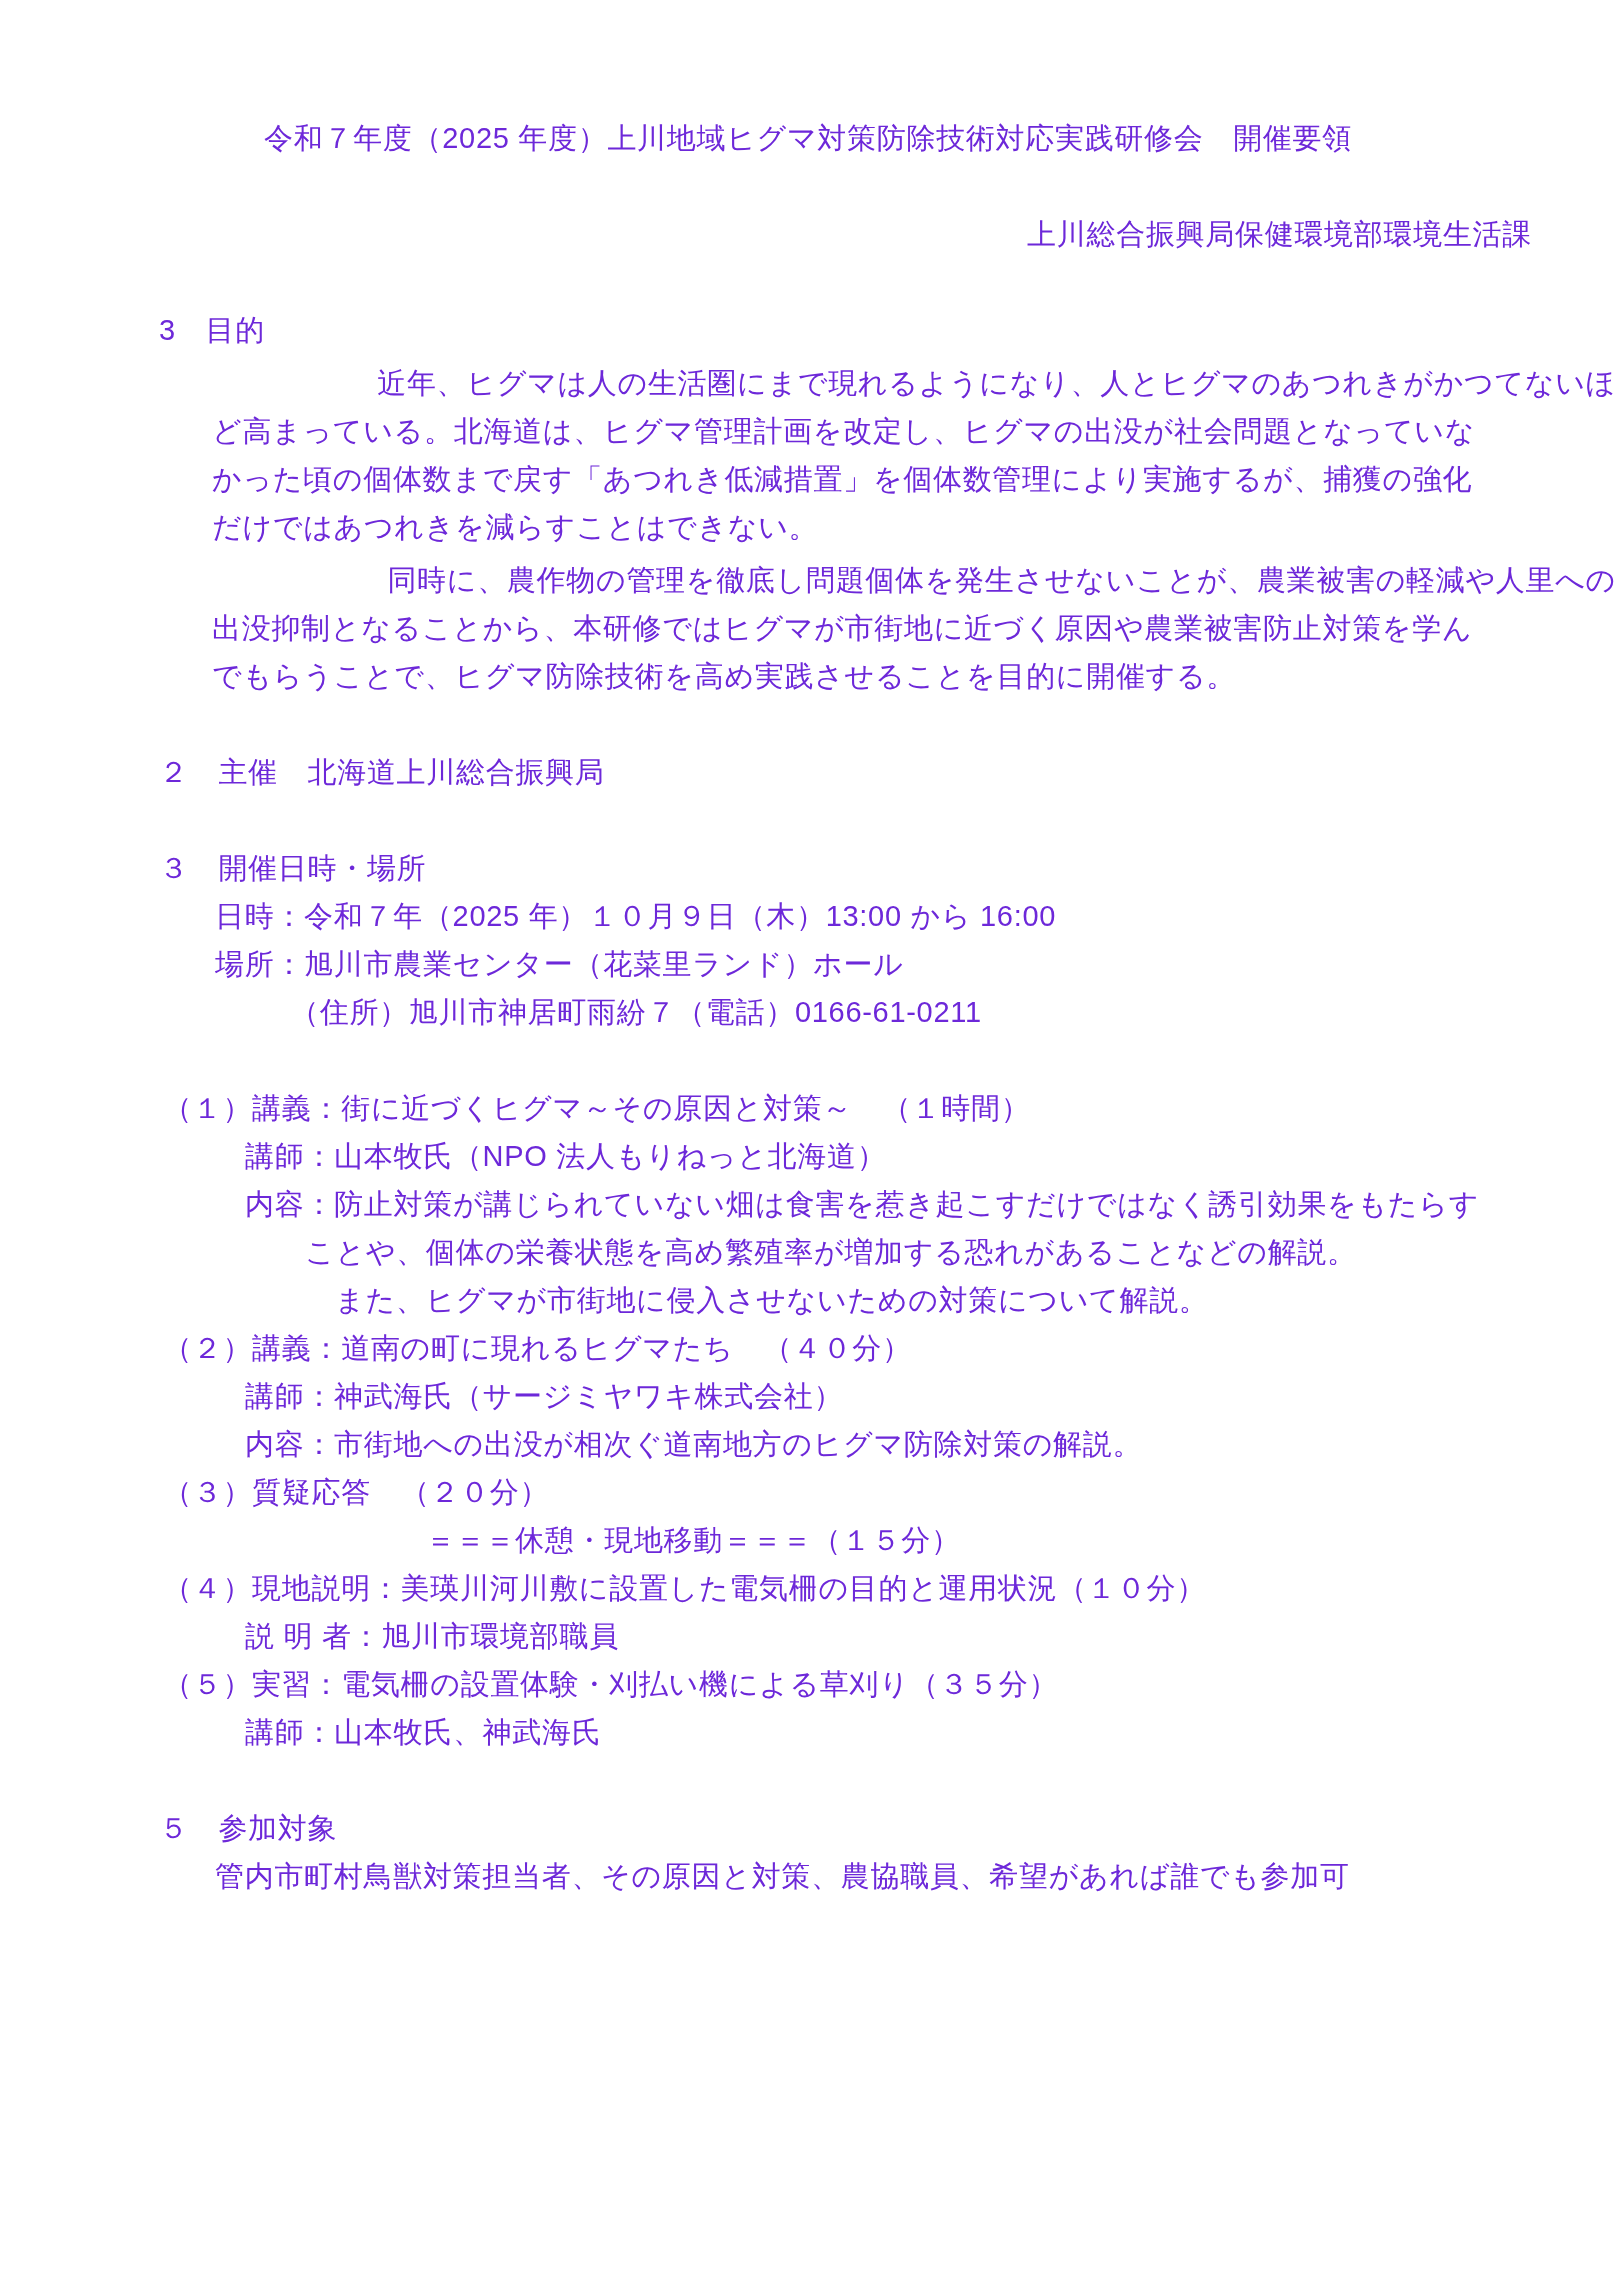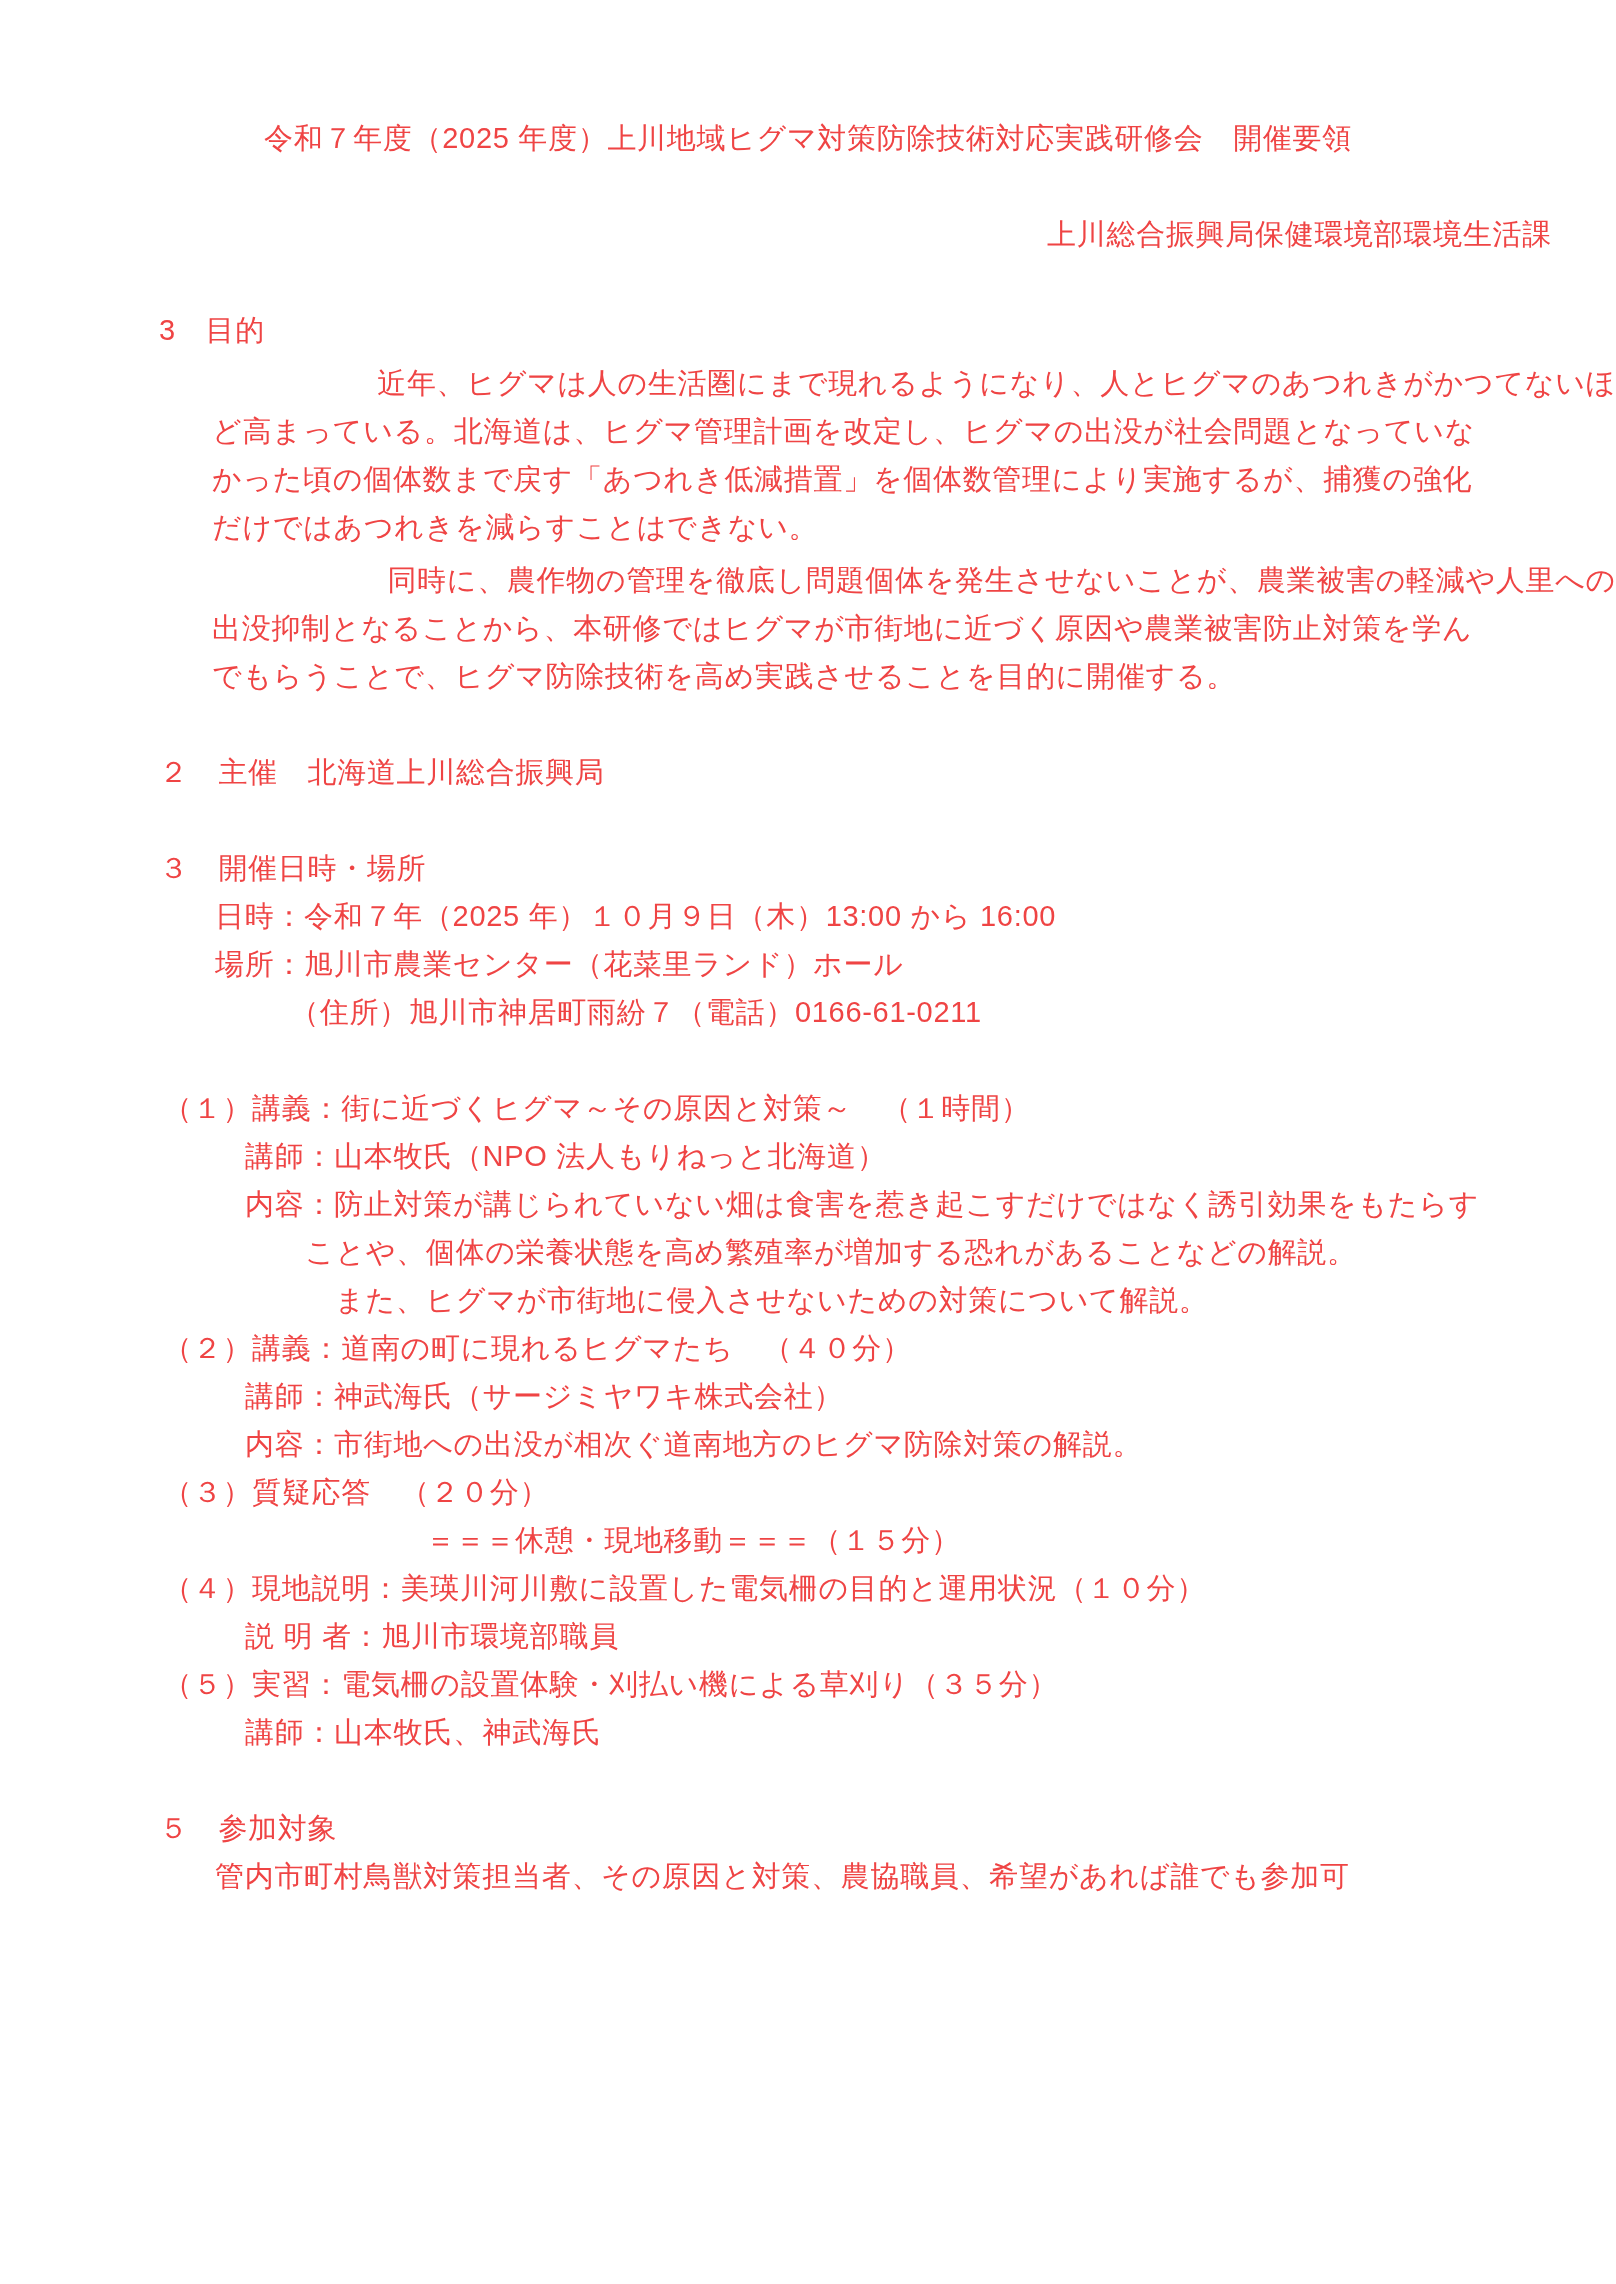--- a/index.html
+++ b/index.html
@@ -5,40 +5,40 @@
   html, body {
     margin: 0;
     padding: 0;
     background: #ffffff;
   }
   .page {
     position: relative;
     width: 1616px;
     height: 2284px;
     background: #ffffff;
-    color: #ef4444;
+    color: #6d28d9;
     font-family: "Liberation Sans", "DejaVu Sans", sans-serif;
     font-size: 29px;
     overflow: hidden;
   }
   .content {
     position: absolute;
     top: 114px;
     left: 0;
     width: 1616px;
   }
   .line {
     height: 48px;
     line-height: 48px;
     white-space: pre;
     letter-spacing: 0.7px;
   }
   
   .st-title   { text-align: center; }
-  .st-org     { text-align: right; padding-right: 64px; }
+  .st-org     { text-align: right; padding-right: 84px; }
   .st-heading { padding-left: 159px; }
   .st-item    { padding-left: 163px; }
   .st-p-first { padding-left: 242px; margin-top: 5.2px; text-align: right; }
   .st-p-body  { padding-left: 212px; }
   .st-sub1    { padding-left: 215px; }
   .st-sub1b   { padding-left: 290px; }
   .st-sub2    { padding-left: 245px; }
   .st-cont2   { padding-left: 305px; }
   .st-cont3   { padding-left: 335px; }
   .st-rest    { padding-left: 426px; }

